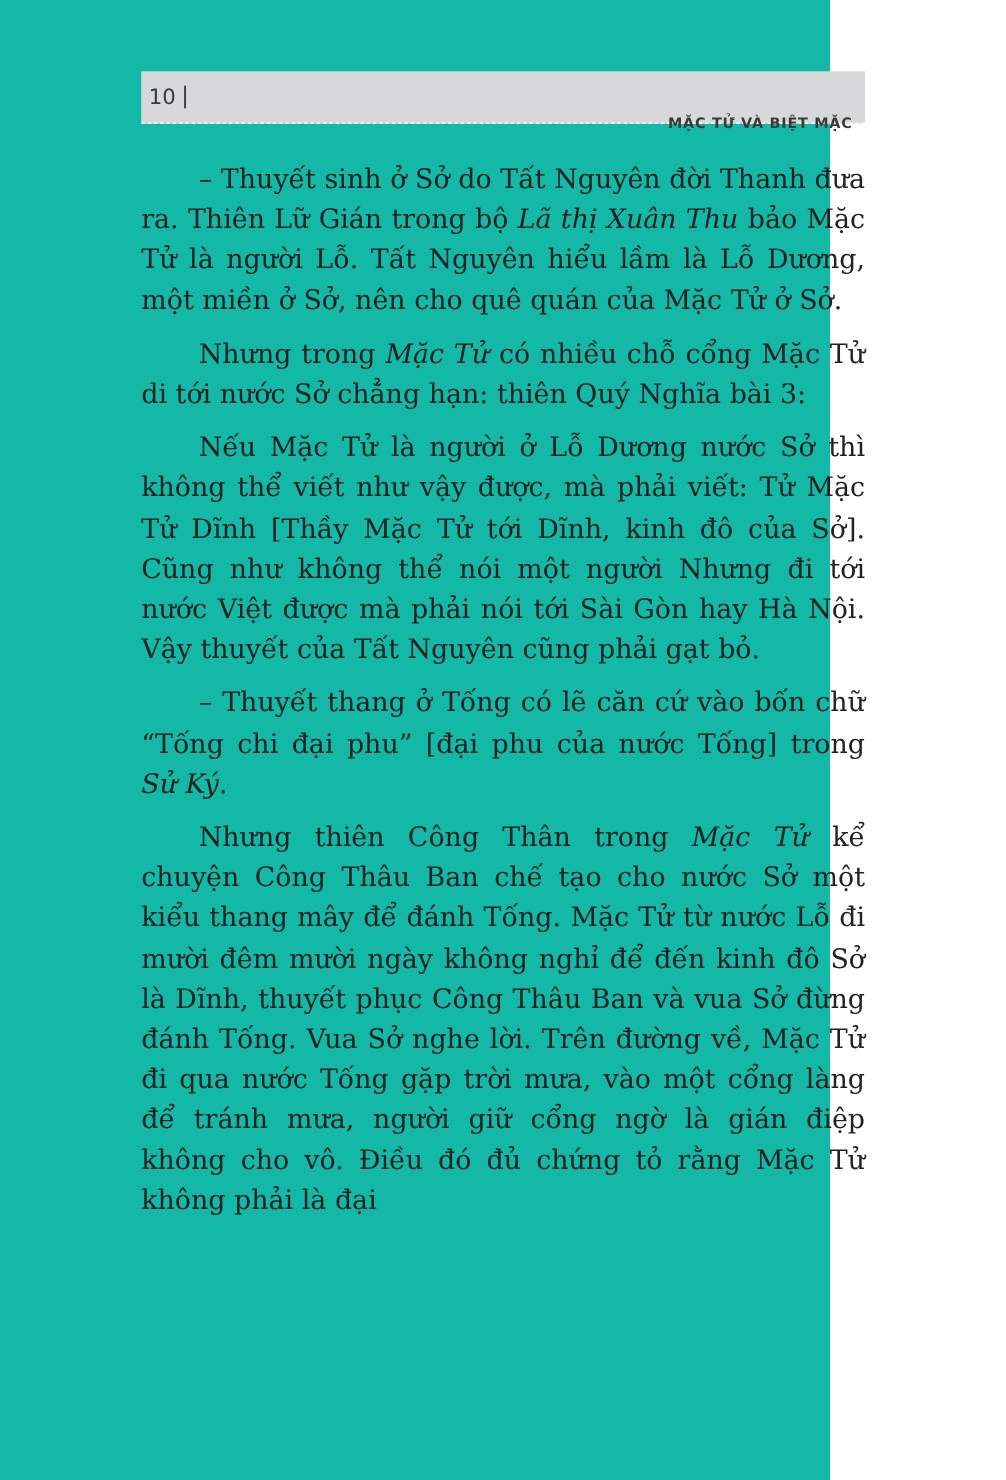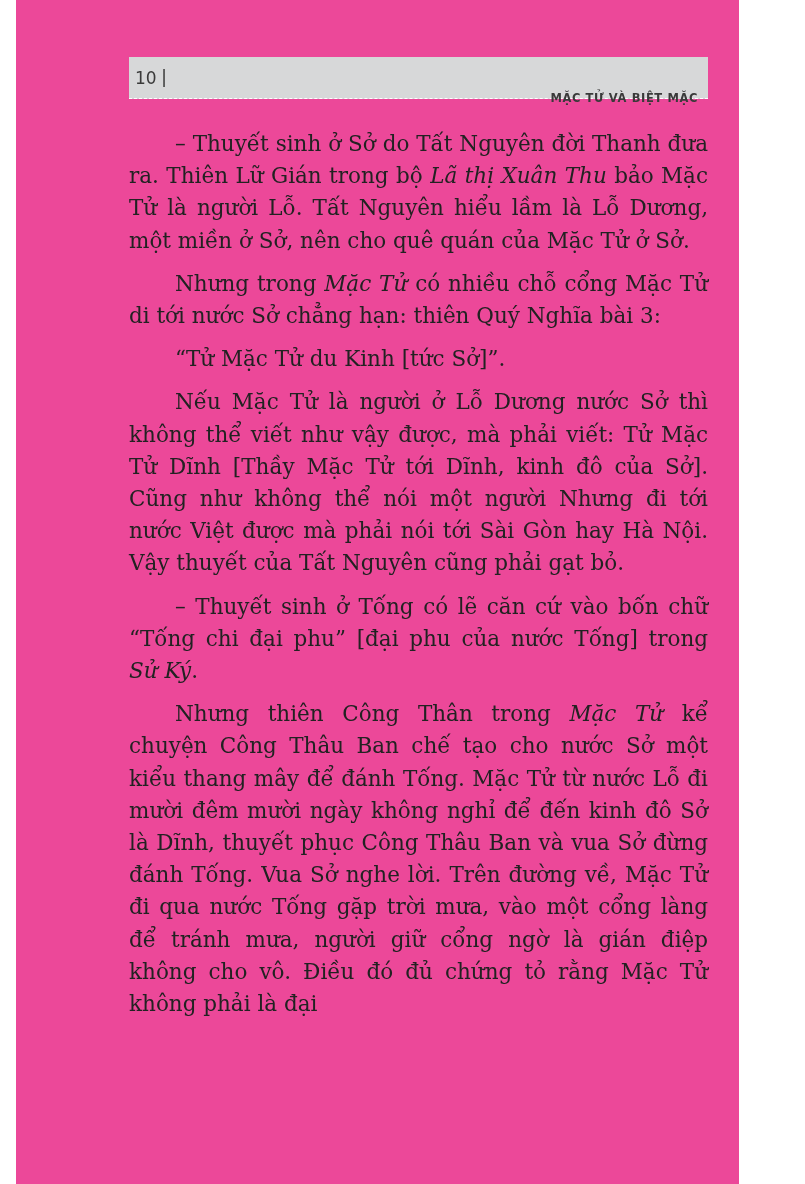--- a/index.html
+++ b/index.html
@@ -1,17 +1,17 @@
 <!DOCTYPE html>
 <html><head>
 <meta charset="utf-8">
 <style>
   html, body { margin: 0; padding: 0; background: #ffffff; }
   body { width: 805px; height: 1184px; position: relative; overflow: hidden; }
-  .page { position: absolute; left: 16px; top: 0; width: 723px; height: 1184px; background: #ec4899; }
+  .page { position: absolute; left: 0; top: 0; width: 664px; height: 1184px; background: #14b8a6; }
   .header {
     position: absolute; left: 113px; top: 57px; width: 579px; height: 42px;
     background: #d7d8d9;
     border-bottom: 1px dashed #ffffff;
     box-sizing: border-box;
   }
   .page-num {
     position: absolute; left: 6px; top: 11px;
     font-family: "DejaVu Sans", sans-serif; font-size: 17px; color: #3a3a3a;
     letter-spacing: 0px;
@@ -44,26 +44,23 @@
     <span class="running-title">MẶC TỬ VÀ BIỆT MẶC</span>
   </div>
 
   <div class="body">
     <p>
       <span>– Thuyết sinh ở Sở do Tất Nguyên đời Thanh đưa ra. Thiên Lữ Gián trong bộ </span><i>Lã thị Xuân Thu</i><span> bảo Mặc Tử là người Lỗ. Tất Nguyên hiểu lầm là Lỗ Dương, một miền ở Sở, nên cho quê quán của Mặc Tử ở Sở.</span>
     </p>
     <p>
       <span>Nhưng trong </span><i>Mặc Tử</i><span> có nhiều chỗ cổng Mặc Tử di tới nước Sở chẳng hạn: thiên Quý Nghĩa bài 3:</span>
     </p>
-    <p class="quote">
-      <span>“Tử Mặc Tử du Kinh [tức Sở]”.</span>
-    </p>
     <p>
       <span>Nếu Mặc Tử là người ở Lỗ Dương nước Sở thì không thể viết như vậy được, mà phải viết: Tử Mặc Tử Dĩnh [Thầy Mặc Tử tới Dĩnh, kinh đô của Sở]. Cũng như không thể nói một người Nhưng đi tới nước Việt được mà phải nói tới Sài Gòn hay Hà Nội. Vậy thuyết của Tất Nguyên cũng phải gạt bỏ.</span>
     </p>
     <p>
-      <span>– Thuyết sinh ở Tống có lẽ căn cứ vào bốn chữ “Tống chi đại phu” [đại phu của nước Tống] trong </span><i>Sử Ký</i><span>.</span>
+      <span>– Thuyết thang ở Tống có lẽ căn cứ vào bốn chữ “Tống chi đại phu” [đại phu của nước Tống] trong </span><i>Sử Ký</i><span>.</span>
     </p>
     <p>
       <span>Nhưng thiên Công Thân trong </span><i>Mặc Tử</i><span> kể chuyện Công Thâu Ban chế tạo cho nước Sở một kiểu thang mây để đánh Tống. Mặc Tử từ nước Lỗ đi mười đêm mười ngày không nghỉ để đến kinh đô Sở là Dĩnh, thuyết phục Công Thâu Ban và vua Sở đừng đánh Tống. Vua Sở nghe lời. Trên đường về, Mặc Tử đi qua nước Tống gặp trời mưa, vào một cổng làng để tránh mưa, người giữ cổng ngờ là gián điệp không cho vô. Điều đó đủ chứng tỏ rằng Mặc Tử không phải là đại</span>
     </p>
   </div>
 </div>
 
 </body></html>

